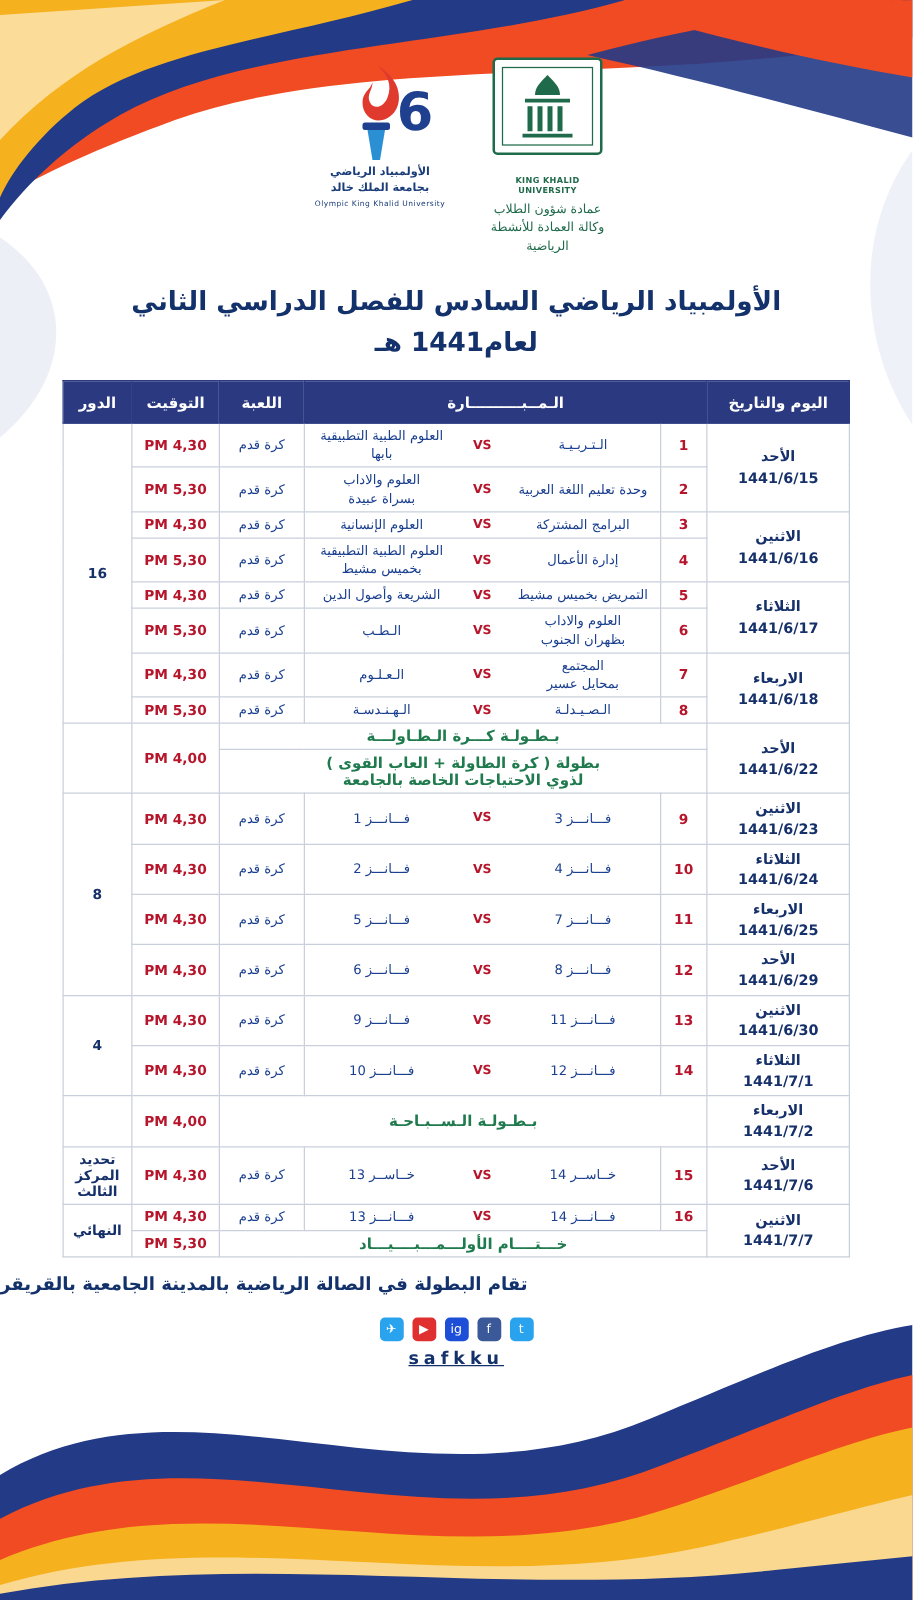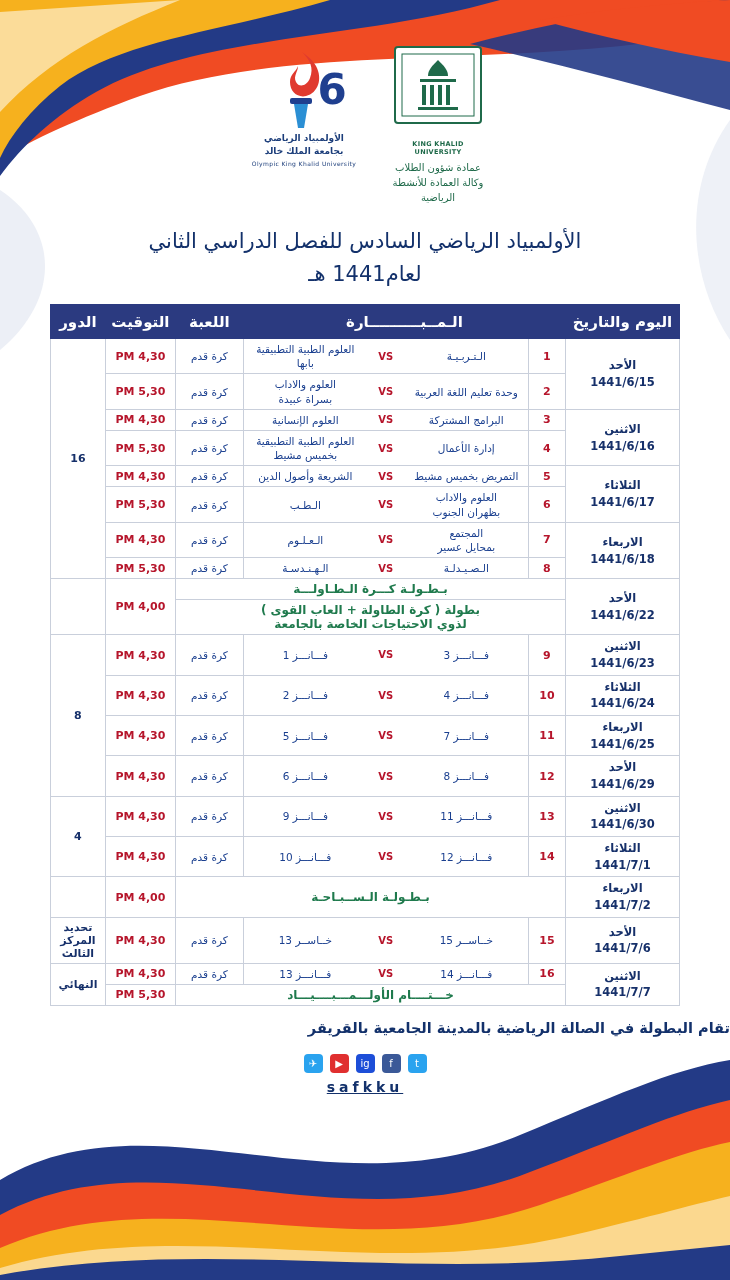--- a/index.html
+++ b/index.html
@@ -32,37 +32,37 @@
   }
   .logo-kku .cap { font-size:6.5px; color:#1f6a4a; letter-spacing:.3px; margin-top:16px; font-weight:bold;}
   .logo-dean { font-size:10px; color:#1f6a4a; line-height:1.5; font-weight:normal; margin-top:4px;}
 
   .logo-olymp { width:120px; text-align:center; }
   .logo-olymp .torch { position:relative; height:86px; }
   .olym-txt1 { font-size:9px; color:#1b3d7a; font-weight:bold; line-height:1.45; }
   .olym-txt2 { font-size:6px; color:#1b3d7a; letter-spacing:.4px; margin-top:2px;}
 
   .title {
-    text-align:center; color:#13316b; font-weight:normal;
+    text-align:center; color:#13316b; font-weight:bold;
     margin-top:20px; line-height:1.55;
   }
   .title .l1 { font-size:21px; }
   .title .l2 { font-size:21px; }
 
   
   .table-wrap { width:630px; margin:14px auto 0; }
   table { width:100%; border-collapse:collapse; table-layout:fixed; }
   th, td {
     border:1px solid #c9cfdb;
     text-align:center; vertical-align:middle;
     font-size:11px; color:#1a3f8f; padding:3px 2px;
     background:#ffffff;
   }
   thead th {
-    background:#2b3a80; color:#ffffff; font-size:15px; font-weight:bold;
+    background:#2b3a80; color:#ffffff; font-size:12px; font-weight:bold;
     border:1px solid #2b3a80; height:34px; letter-spacing:.5px;
   }
   .c-day   { width:104px; }
   .c-no    { width:34px; }
   .c-match { width:260px; }
   .c-game  { width:62px; }
   .c-time  { width:64px; }
   .c-round { width:50px; }
 
   td.day { font-weight:bold; color:#16306a; font-size:11.5px; line-height:1.45; }
@@ -71,21 +71,21 @@
   td.game{ color:#1a3f8f; font-size:10.5px; }
   td.round{ color:#16306a; font-size:11px; font-weight:bold; }
   td.special { color:#1f7a4d; font-weight:bold; font-size:12px; letter-spacing:1px; }
 
   .match-cell { display:flex; align-items:center; justify-content:center; gap:8px; }
   .side { flex:1; text-align:center; color:#1a3f8f; font-size:10.5px; line-height:1.35; letter-spacing:.4px;}
   .vs { color:#b6152b; font-weight:bold; font-size:10px; width:26px; }
 
   
   .footnote {
-    text-align:right; color:#13316b; font-weight:bold;
+    text-align:left; color:#13316b; font-weight:bold;
     font-size:14.5px; margin-top:14px;
   }
   .social { margin-top:18px; display:flex; justify-content:center; gap:7px; }
   .social .ic {
     width:19px; height:19px; border-radius:4px; background:#2b6fd6;
     color:#fff; font-size:10px; display:flex; align-items:center; justify-content:center;
   }
   .social .ic.tw{background:#2aa3ef;} .social .ic.fb{background:#3b5998;}
   .social .ic.ig{background:#1d4ed8;} .social .ic.yt{background:#e02f2f;}
   .social .ic.tg{background:#2aa3ef;}
@@ -438,21 +438,21 @@
             <td class="special" colspan="3">بـطـولـة الـســبـاحـة</td>
             <td class="time">4,00 PM</td>
             <td class="round"></td>
           </tr>
           <tr>
             <td class="day">الأحد<br>1441/7/6</td>
             <td class="no">15</td>
             <td colspan="1">
               <div class="match-cell">
                 <div class="side">
-                  <div>خــاســر 15</div>
+                  <div>خــاســر 14</div>
                 </div>
                 <div class="vs">VS</div>
                 <div class="side">
                   <div>خــاســر 13</div>
                 </div>
               </div>
             </td>
             <td class="game">كرة قدم</td>
             <td class="time">4,30 PM</td>
             <td class="round">تحديد<br>المركز الثالث</td>

